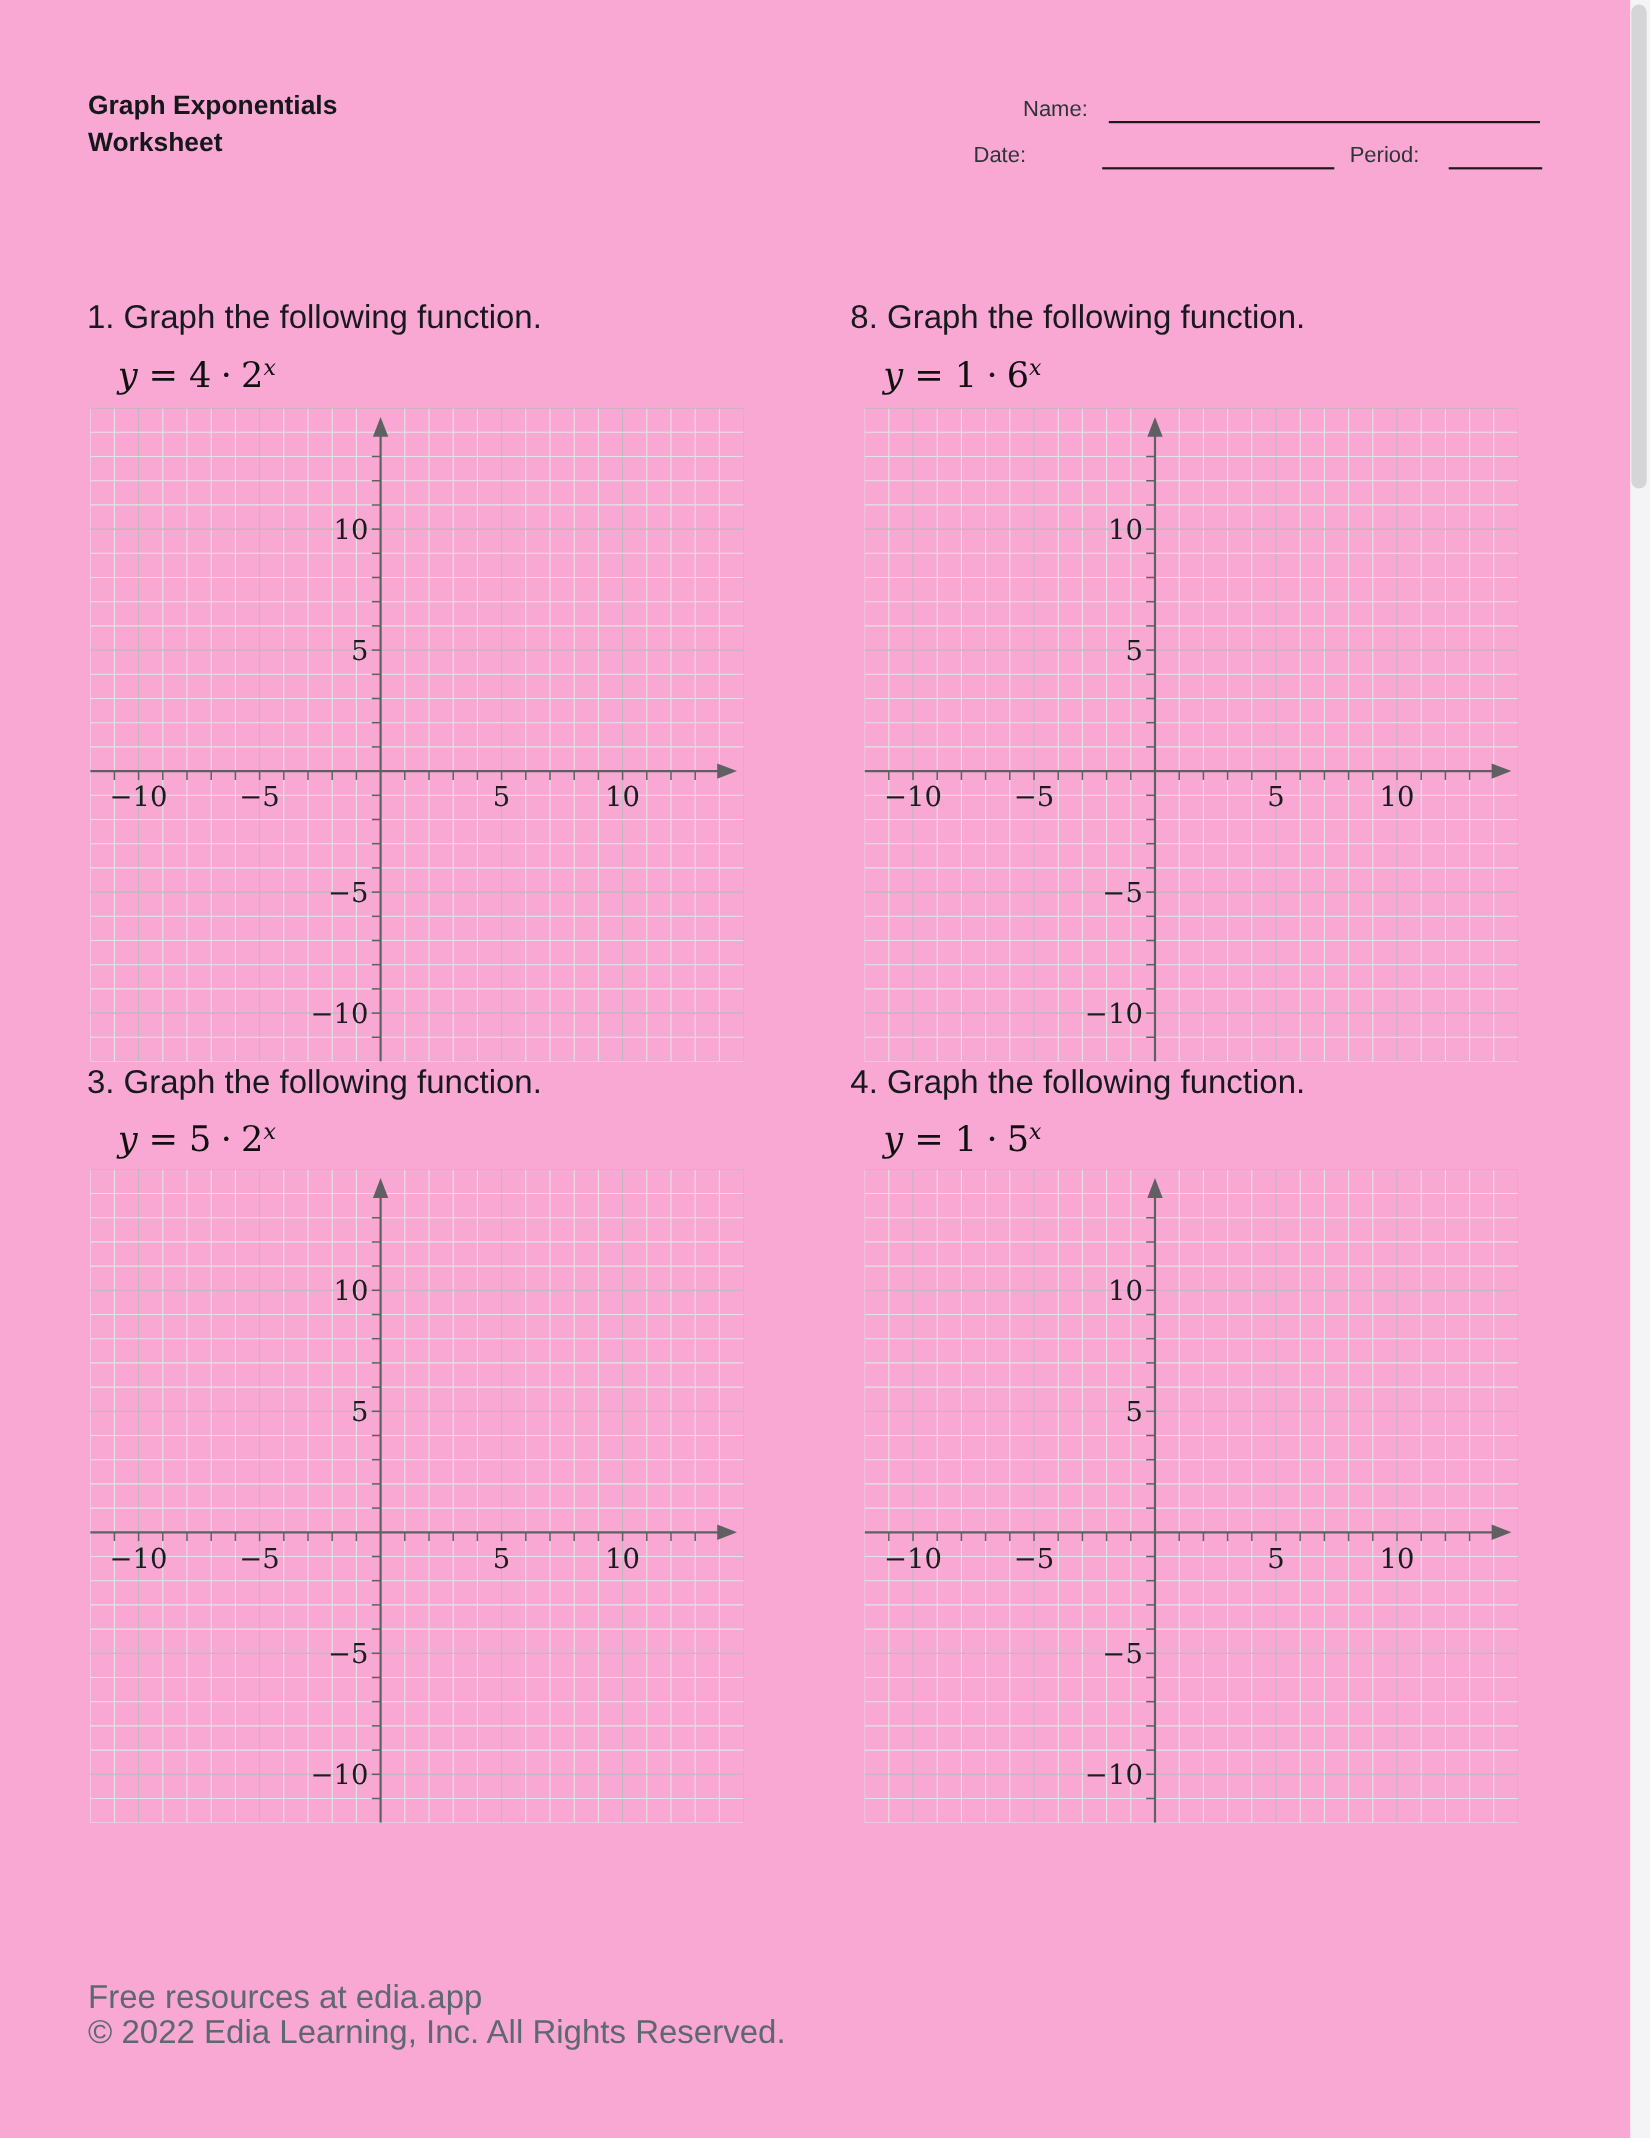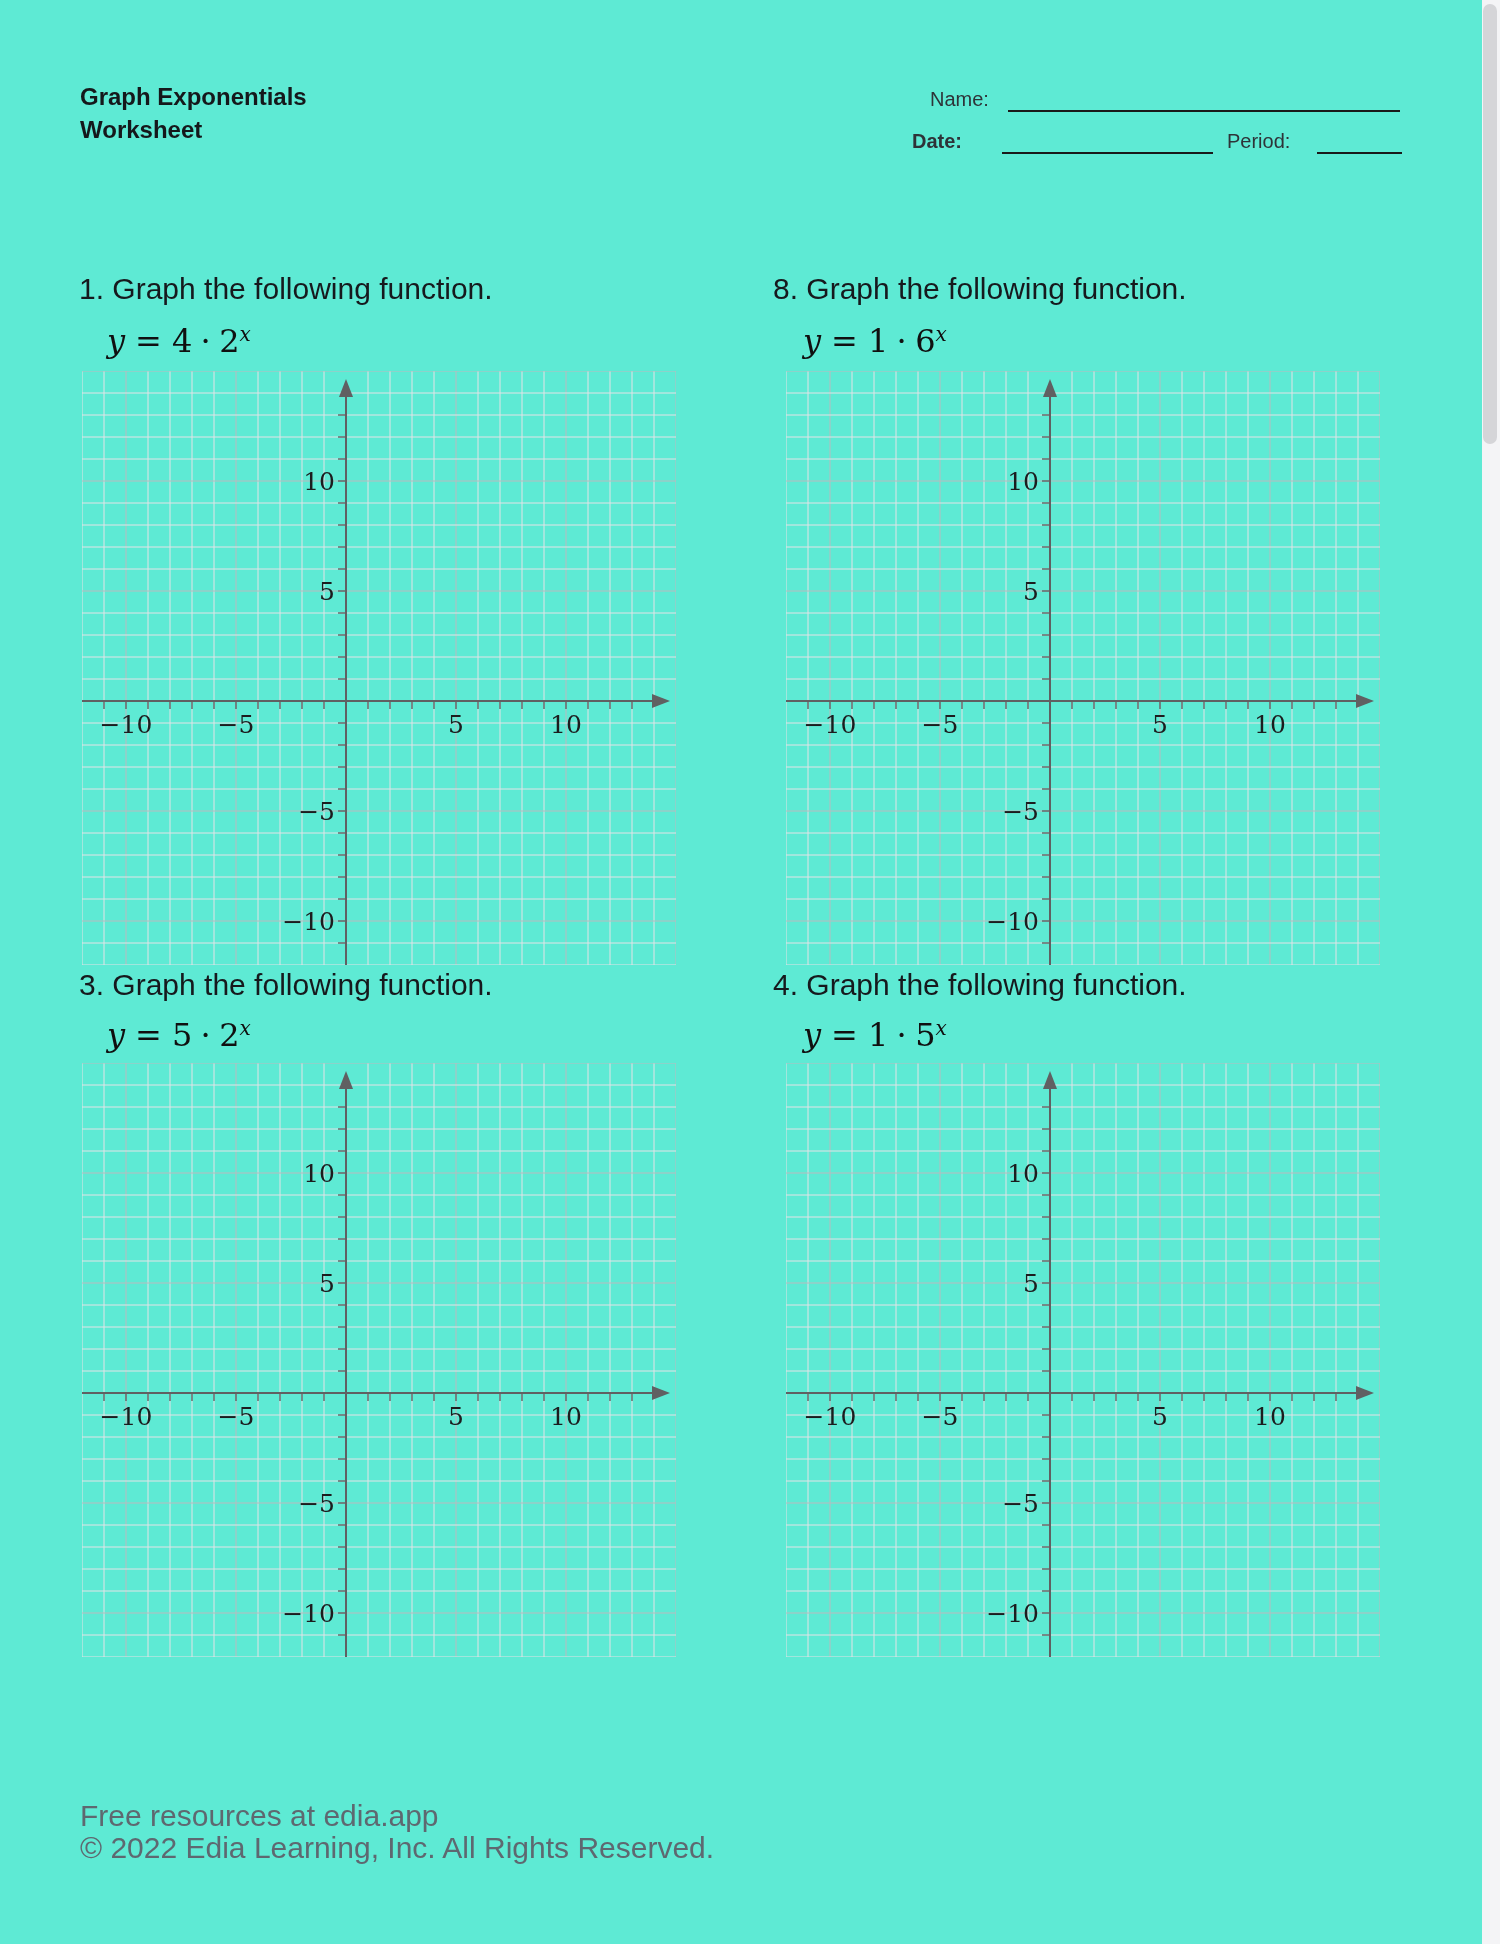--- a/index.html
+++ b/index.html
@@ -1,16 +1,16 @@
 <!DOCTYPE html>
 <html><head>
 <meta charset="utf-8">
 <style>
   html,body{margin:0;padding:0;background:#fff;}
-  .page{position:relative;width:1500px;height:1944px;background:#5eead4;
+  .page{position:relative;width:1500px;height:1944px;background:#f9a8d4;
         font-family:"Liberation Sans",sans-serif;overflow:hidden;}
   .title{position:absolute;left:80px;top:80px;font-size:24px;font-weight:700;
          color:#15181b;line-height:33px;}
   .flabel{position:absolute;font-size:20px;color:#2e3338;}
   .uline{position:absolute;height:2px;background:#1a1a1a;}
   .pheading{position:absolute;font-size:30px;color:#16191d;}
   .equation{position:absolute;font-family:"DejaVu Serif",serif;font-size:32px;color:#101010;}
   .equation .v{font-style:italic;}
   .equation .rel{margin:0 10px;}
   .equation .dot{margin:0 8px;}
@@ -26,21 +26,21 @@
 
 <div class="page">
 
   <div class="title">
     <div>Graph Exponentials</div>
     <div>Worksheet</div>
   </div>
 
   <div class="flabel" style="left:930px;top:88px;">Name:</div>
   <div class="uline" style="left:1008px;top:110px;width:392px;"></div>
-  <div class="flabel" style="left:912px;top:130px;font-weight:bold;">Date:</div>
+  <div class="flabel" style="left:885px;top:130px;">Date:</div>
   <div class="uline" style="left:1002px;top:152px;width:211px;"></div>
   <div class="flabel" style="left:1227px;top:130px;">Period:</div>
   <div class="uline" style="left:1317px;top:152px;width:85px;"></div>
 
   <div class="pheading" style="left:79px;top:272px;">1. Graph the following function.</div>
   <div class="equation" style="left:107px;top:322px;"><span class="v">y</span><span class="rel">=</span><span>4</span><span class="dot">⋅</span><span>2</span><span class="sup">x</span></div>
   <svg class="graph" style="left:82px;top:371px;" width="594" height="594" viewBox="0 0 594 594">
       <line x1="0" y1="0" x2="0" y2="594" stroke="#e3e3e6" stroke-width="1"></line>
       <line x1="22" y1="0" x2="22" y2="594" stroke="#e3e3e6" stroke-width="1"></line>
       <line x1="44" y1="0" x2="44" y2="594" stroke="#bababe" stroke-width="1"></line>

